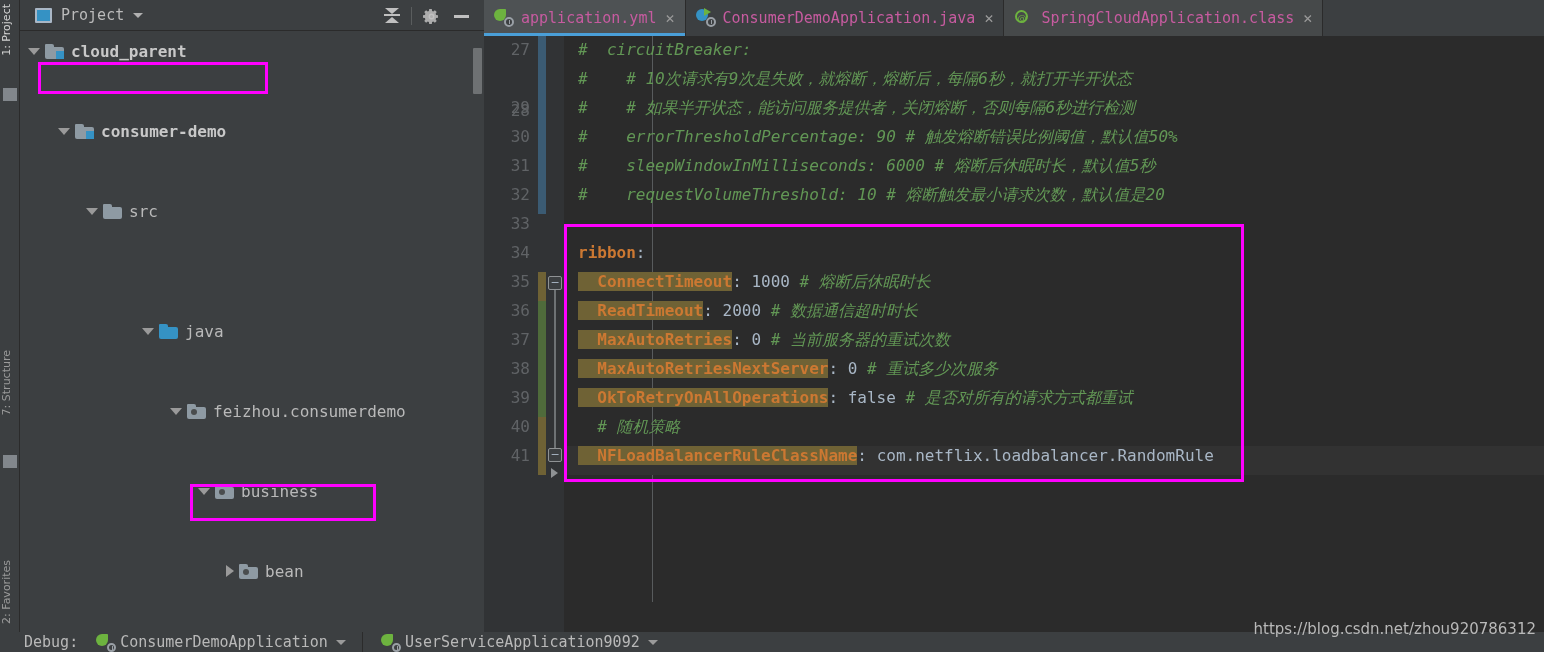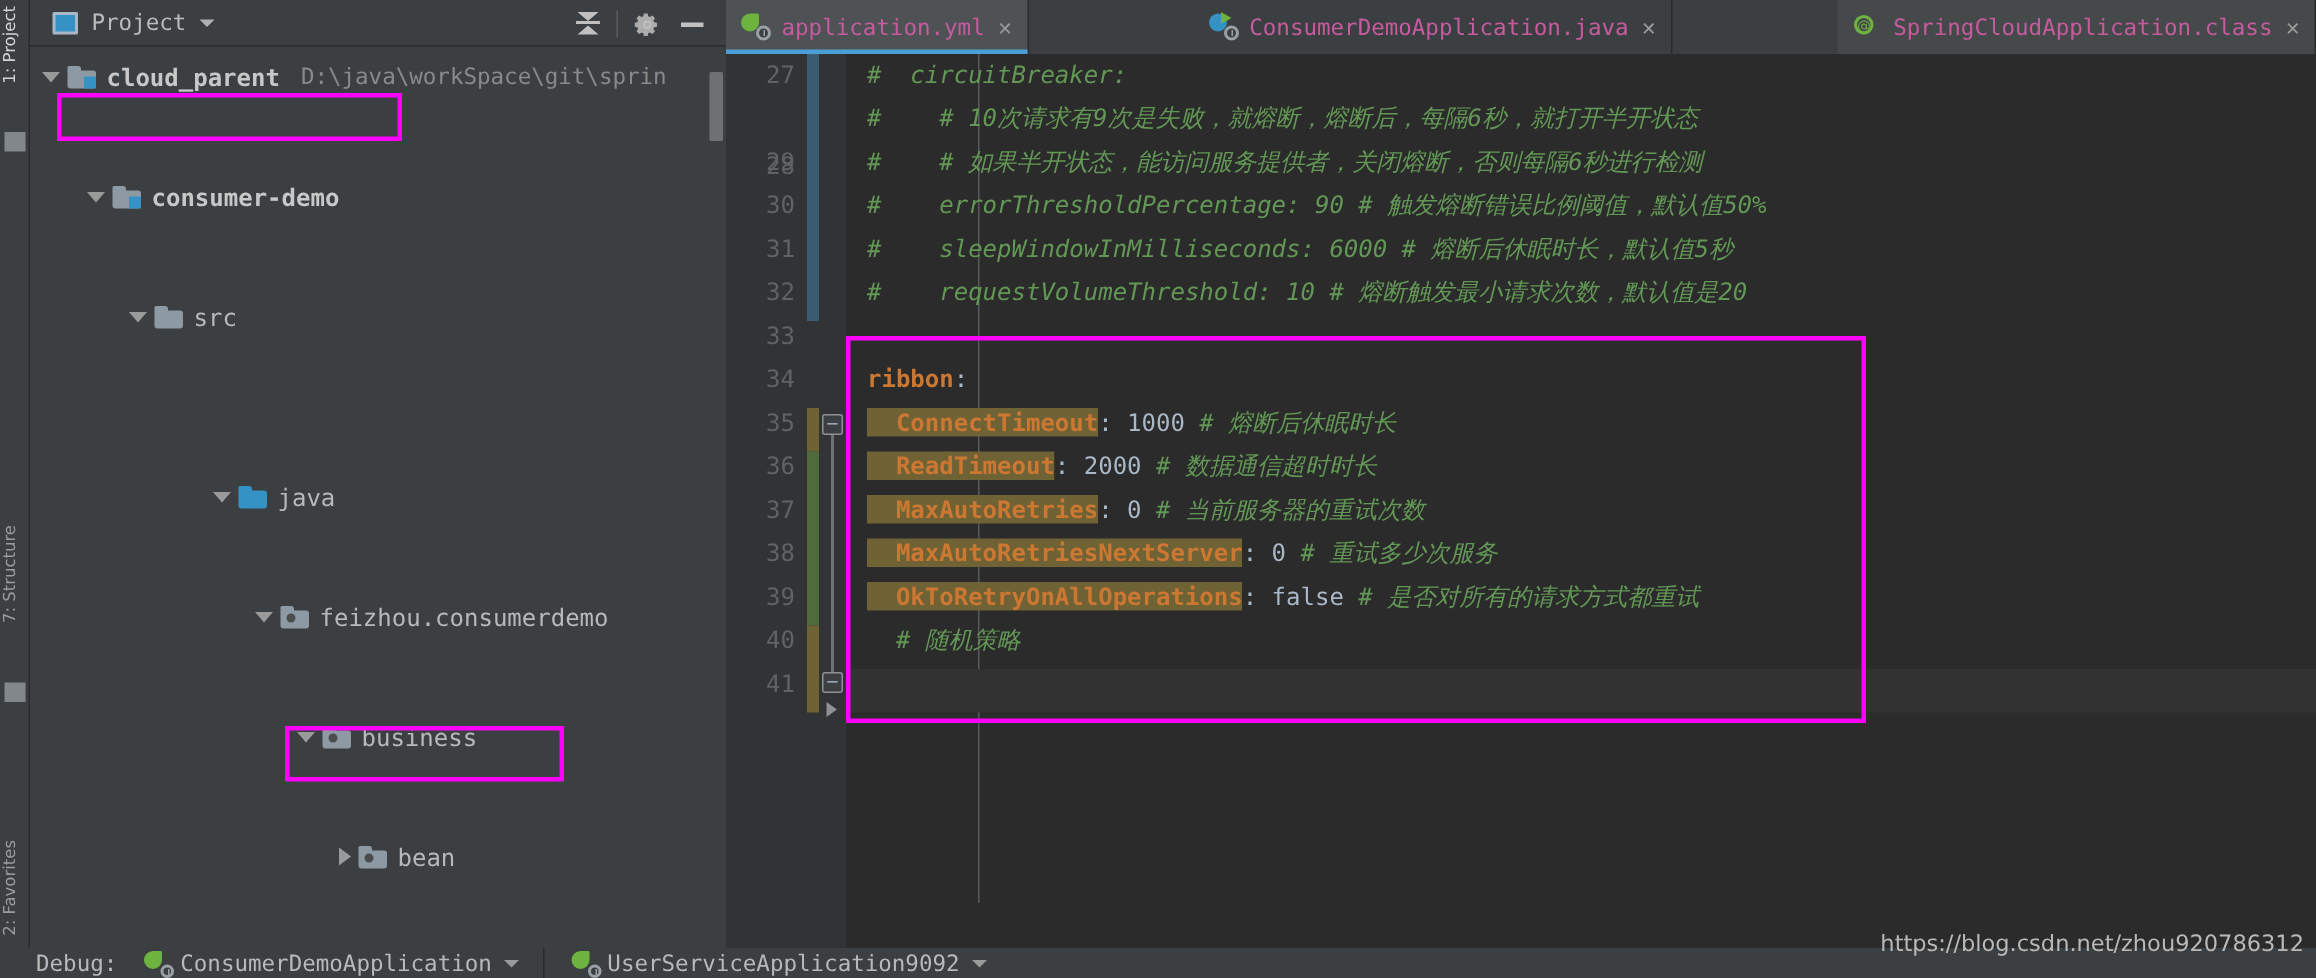--- a/index.html
+++ b/index.html
@@ -96,21 +96,21 @@
   .spring .clock { position: absolute; right: 0; bottom: 0; width: 11px; height: 11px; border: 2px solid #9aa0a6; border-radius: 50%; background: #3c3f41; }
   .spring .clock::after { content: ""; position: absolute; left: 3px; top: 1px; width: 1px; height: 4px; background: #9aa0a6; }
   .spring.cyan .leaf { background: #3592c4; border-radius: 50%; }
   .spring.cyan .leafb { position: absolute; left: 8px; top: -1px; width: 0; height: 0; border-left: 7px solid #6db33f; border-top: 4px solid transparent; border-bottom: 4px solid transparent; }
 
   
   .mbox { position: absolute; border: 3px solid #ff00ff; pointer-events: none; }
 
   
   .editor-area { position: absolute; left: 484px; top: 0; width: 1060px; height: 632px; background: #3c3f41; }
-  .tabbar { position: relative; height: 36px; background: #3c3f41; display: flex; justify-content: space-between; }
+  .tabbar { position: relative; height: 36px; background: #3c3f41; display: flex; }
   .etab {
     position: relative; height: 36px; display: flex; align-items: center;
     padding: 0 10px 0 10px; font-size: 15px; color: #c75ba0;
     font-family: "DejaVu Sans Mono", monospace; border-right: 1px solid #2b2b2b;
   }
   .etab.active { background: #4e5254; }
   .etab.active::after { content: ""; position: absolute; left: 0; bottom: 0; width: 100%; height: 3px; background: #4a9fd8; }
   .etab.dim { background: #46494a; }
   .etab .tico { width: 20px; height: 18px; position: relative; margin-right: 7px; flex: 0 0 auto; }
   .etab .tclose { margin-left: 9px; color: #9a9a9a; font-size: 15px; }
@@ -195,21 +195,20 @@
     <div class="tree">
 
       <div class="row" style="top:0px;padding-left:8px;">
         <div class="arrow"></div>
         <div class="ficon module">
             <div class="tab"></div>
             <div class="body"></div>
             <div class="badge"></div>
           </div>
         <div class="label bold">cloud_parent</div>
-        <div class="path">D:\java\workSpace\git\sprin</div>
       </div>
 
       <div class="row" style="top:40px;padding-left:38px;">
         <div class="arrow"></div>
         <div class="ficon module">
             <div class="tab"></div>
             <div class="body"></div>
             <div class="badge"></div>
           </div>
         <div class="label bold">consumer-demo</div>
@@ -356,20 +355,21 @@
         <div class="cline" style="top:265px;left:14px;"><span class="key hlk">  ReadTimeout</span><span class="val hlv">: </span><span class="val hlv">2000</span><span class="cm"> # 数据通信超时时长</span></div>
 
         <div class="cline" style="top:294px;left:14px;"><span class="key hlk">  MaxAutoRetries</span><span class="val">: </span><span class="val">0</span><span class="cm"> # 当前服务器的重试次数</span></div>
 
         <div class="cline" style="top:323px;left:14px;"><span class="key hlk">  MaxAutoRetriesNextServer</span><span class="val">: </span><span class="val">0</span><span class="cm"> # 重试多少次服务</span></div>
 
         <div class="cline" style="top:352px;left:14px;"><span class="key hlk">  OkToRetryOnAllOperations</span><span class="val">: </span><span class="val">false</span><span class="cm"> # 是否对所有的请求方式都重试</span></div>
 
         <div class="cline cm" style="top:381px;left:14px;">  # 随机策略</div>
 
+        <div class="cline" style="top:410px;left:14px;"><span class="key hlk">  NFLoadBalancerRuleClassName</span><span class="val">: </span><span class="val">com.netflix.loadbalancer.RandomRule</span></div>
       </div>
     </div>
   </div>
 
   <div class="mbox" style="left:564px;top:224px;width:680px;height:258px;"></div>
 
   <div class="bottombar">
     <div class="bb-label">Debug:</div>
     <div class="bb-item">
       <div class="bb-icon">

